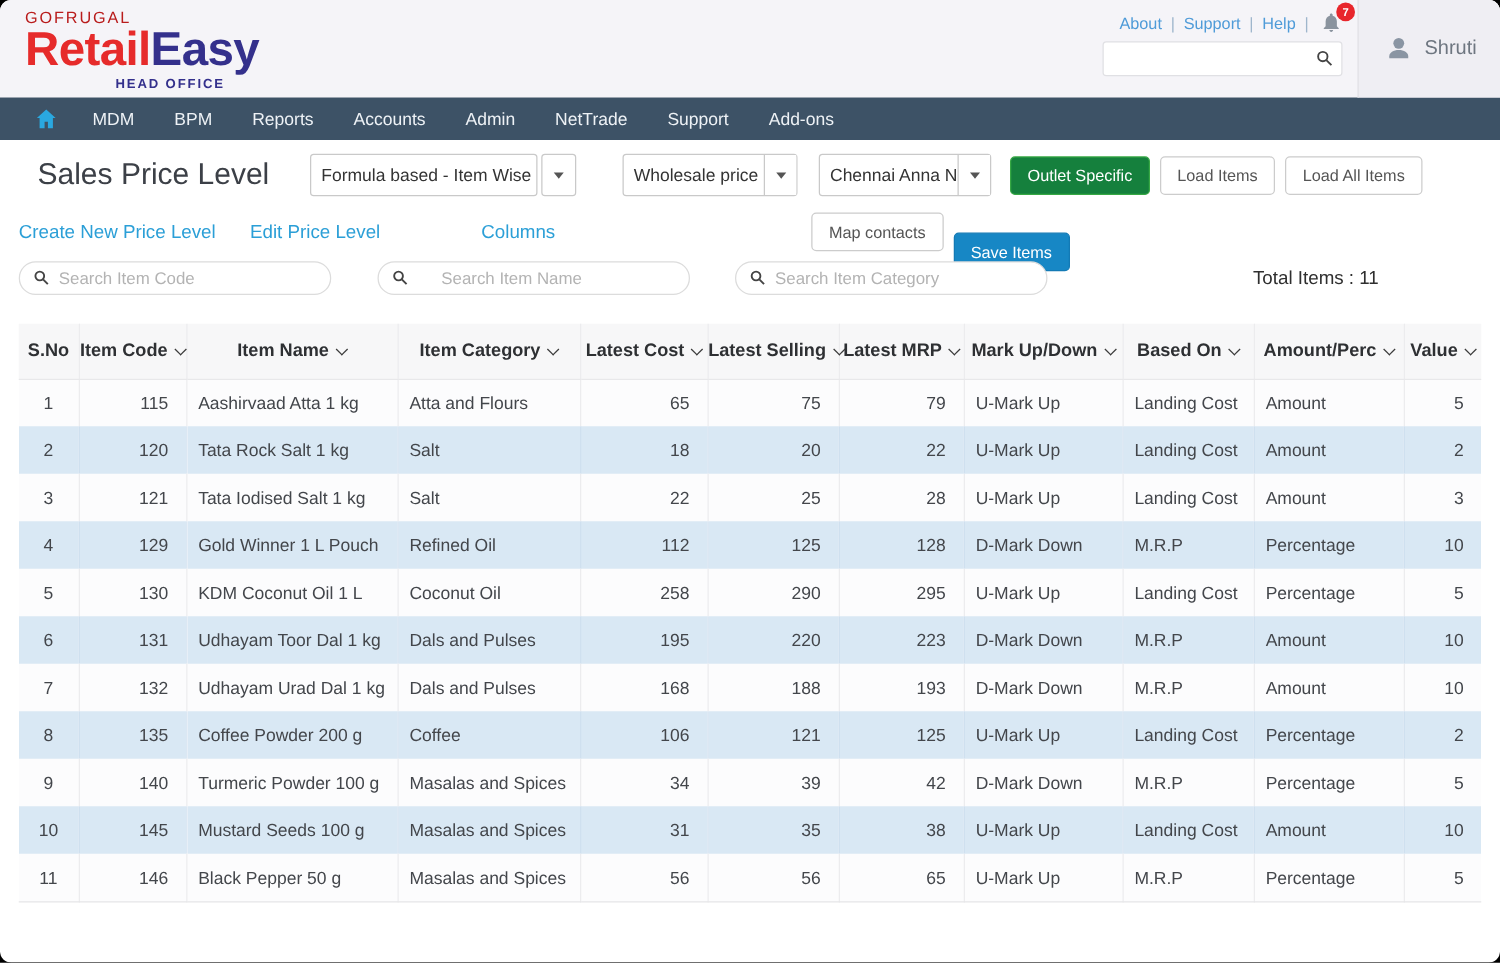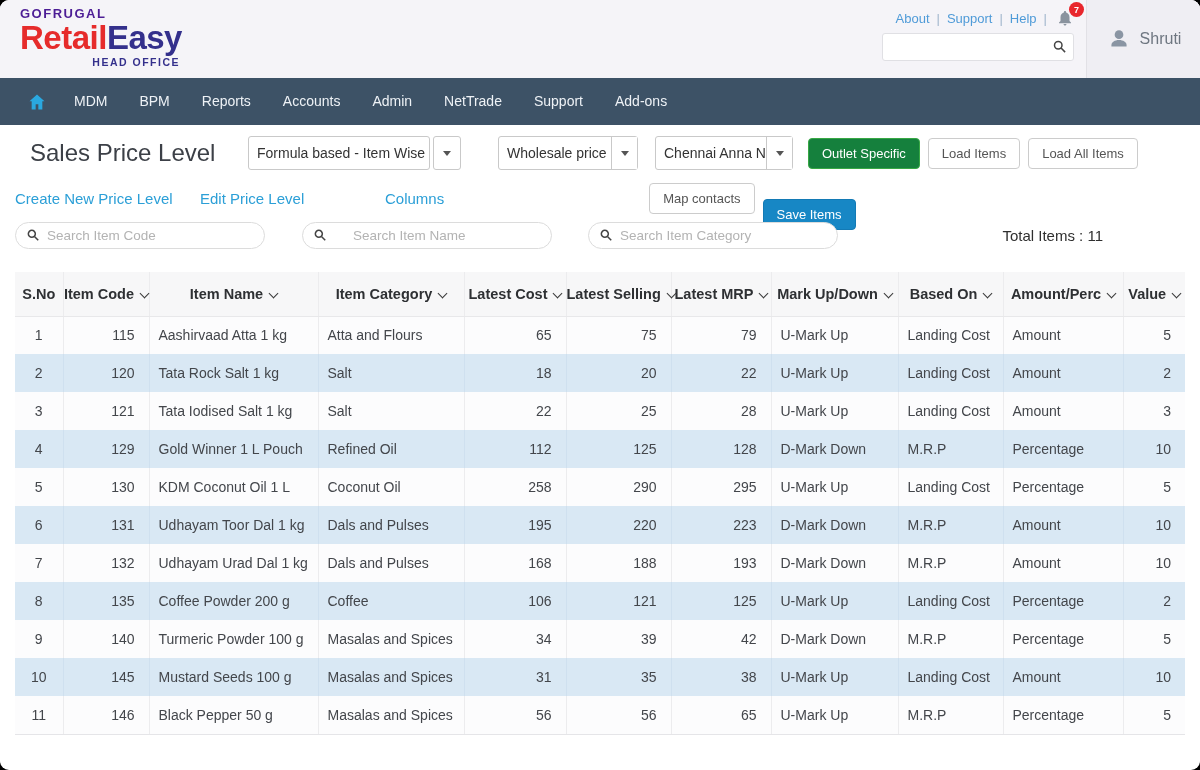--- a/index.html
+++ b/index.html
@@ -3,39 +3,39 @@
 <meta charset="utf-8">
 <style>
   * { box-sizing: border-box; margin: 0; padding: 0; }
   html,body { background:#000; }
   body { font-family: "Liberation Sans", sans-serif; }
   .app { width:1200px; height:770px; background:#fff; border-radius:9px; overflow:hidden; position:relative; }
 
   
   .topbar { height:78px; background:#f5f4f8; display:flex; align-items:stretch; }
   .logo { padding:6px 0 0 20px; width:270px; }
-  .logo-gofrugal { font-size:13px; font-weight:bold; letter-spacing:1.5px; color:#4c1d95; }
-  .logo-main { font-size:33px; font-weight:bold; line-height:1.05; letter-spacing:-0.5px; }
+  .logo-gofrugal { font-size:13px; font-weight:normal; letter-spacing:1.5px; color:#b91c1c; }
+  .logo-main { font-size:38px; font-weight:bold; line-height:1.05; letter-spacing:-0.5px; }
   .logo-retail { color:#e62b2b; }
   .logo-easy { color:#34308c; }
   .logo-sub { font-size:10.5px; font-weight:bold; letter-spacing:1.5px; color:#34308c; width:160px; text-align:right; }
   .topbar-right { margin-left:auto; display:flex; flex-direction:column; align-items:flex-end; padding:8px 12px 0 0; }
   .top-links { display:flex; align-items:center; font-size:13px; height:20px; }
   .top-links a { color:#4f9bd8; text-decoration:none; cursor:pointer; }
   .top-links .sep { color:#9fb6cc; margin:0 7px; }
   .bell-wrap { position:relative; display:inline-flex; margin-left:2px; cursor:pointer; }
   .badge { position:absolute; top:-7px; right:-10px; background:#e8262c; color:#fff; font-size:9px; font-weight:bold; min-width:15px; height:15px; border-radius:8px; display:flex; align-items:center; justify-content:center; padding:0 3px; }
   .top-search { position:relative; width:192px; height:28px; margin-top:5px; }
   .top-search input { width:100%; height:100%; border:1px solid #e0e0e4; border-radius:3px; background:#fff; padding:0 30px 0 8px; font-size:13px; color:#333; outline:none; font-family:inherit; }
   .top-search .mag { position:absolute; right:7px; top:6px; cursor:pointer; }
   .user-box { width:114px; background:#efeef3; border-left:1px solid #e2e1e6; display:flex; align-items:center; justify-content:center; gap:8px; cursor:pointer; }
   .user-name { color:#6e7680; font-size:16px; }
 
   
-  nav { height:47px; background:#3d5266; display:flex; align-items:center; padding-left:16px; }
+  nav { height:34px; background:#3d5266; display:flex; align-items:center; padding-left:16px; }
   .home { width:42px; display:flex; justify-content:center; align-items:center; cursor:pointer; }
   .nav-item { color:#eef2f6; font-size:14px; padding:0 16px; text-decoration:none; cursor:pointer; line-height:35px; }
 
   
   .toolbar { display:flex; align-items:center; height:40px; margin-top:8px; padding-left:30px; }
   .page-title { font-size:24px; font-weight:400; color:#3c4047; width:218px; }
   .select { height:34px; border:1px solid #c9c9c9; border-radius:3px; display:flex; align-items:center; background:#fff; cursor:pointer; }
   .sel-text { padding:0 8px; font-size:14px; color:#333; flex:1; white-space:nowrap; overflow:hidden; }
   .sel-btn { width:26px; height:100%; border-left:1px solid #c9c9c9; display:flex; align-items:center; justify-content:center; background:#fff; }
   .select.split { border:none; background:transparent; }

